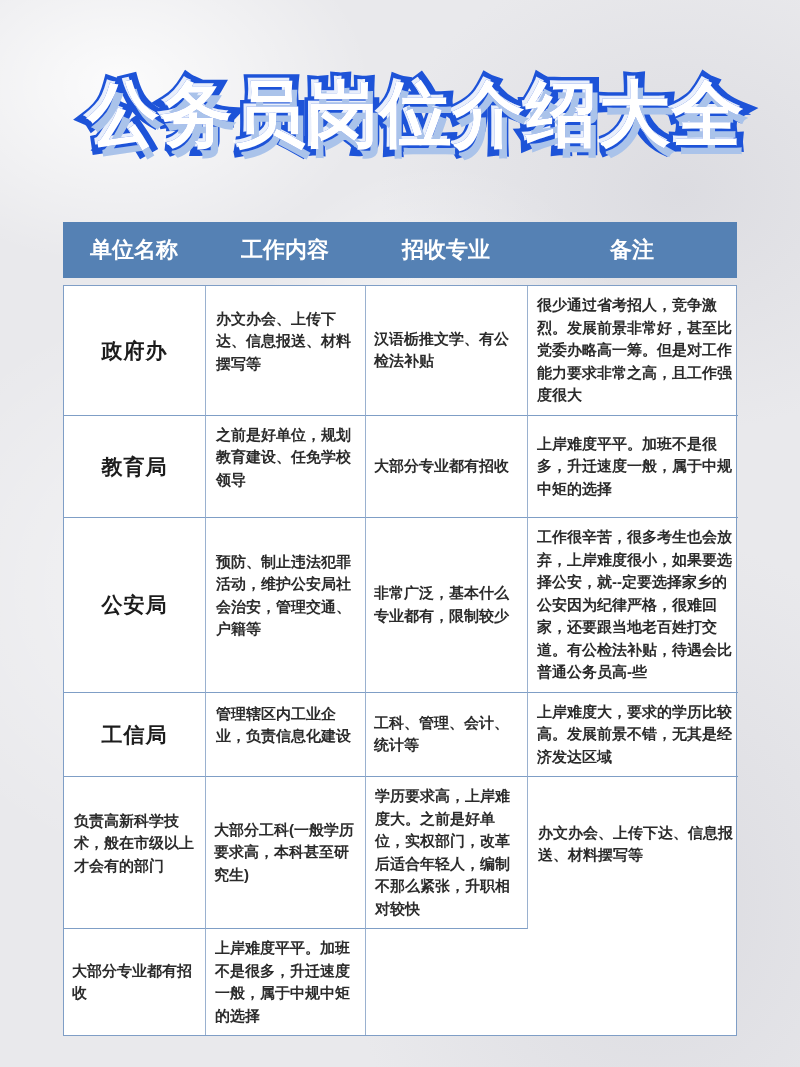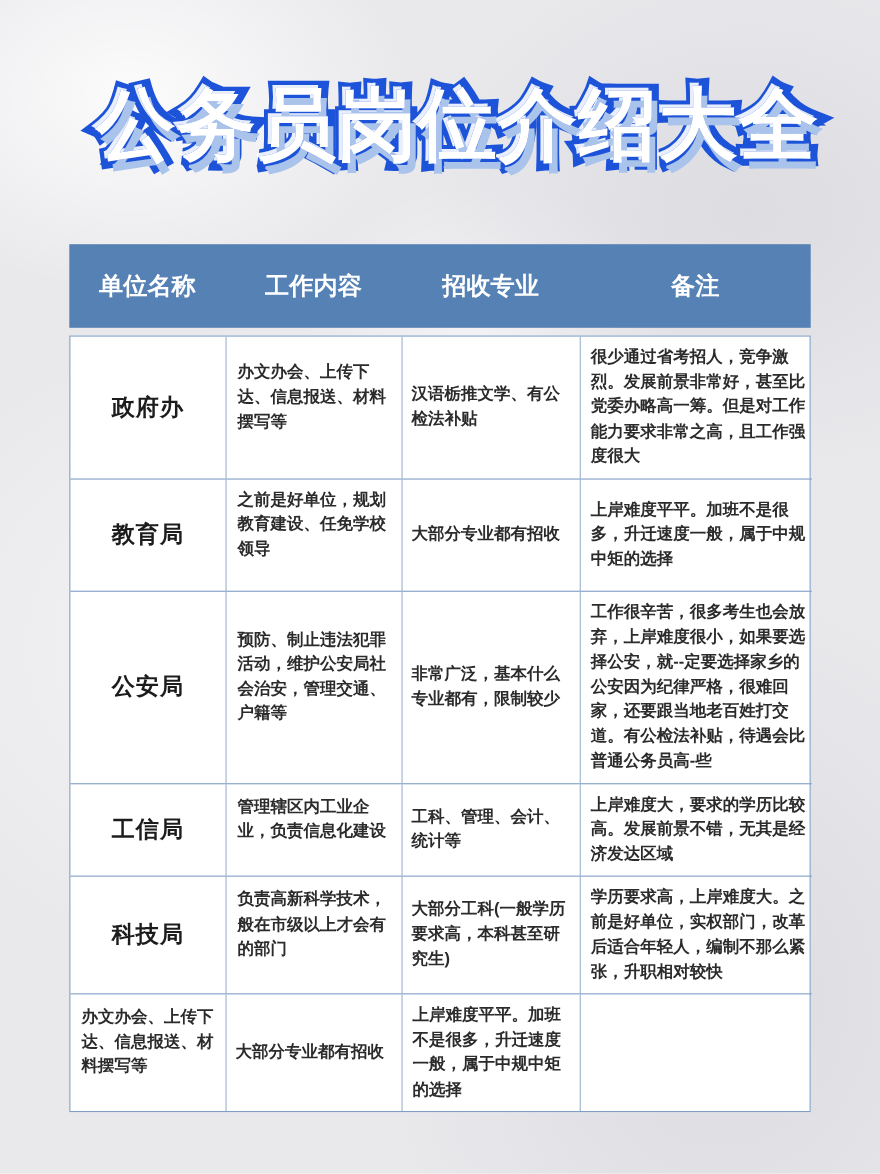--- a/index.html
+++ b/index.html
@@ -42,21 +42,21 @@
     text-shadow:5px 9px 0 var(--title-shadow), -3px -3px 0 rgba(255,255,255,.9);
   }
   .title-front{color:#ffffff;}
 
   
   .table-wrap{position:absolute; left:63px; top:222px; width:674px;}
 
   .thead{
     display:grid;
     grid-template-columns:142px 160px 162px 210px;
-    height:76px;
+    height:56px;
     background:var(--header-bg);
     color:var(--header-text);
     font-size:22px; font-weight:700;
     align-items:center;
   }
   .th{text-align:center;}
 
   .tbody{
     margin-top:7px;
     display:grid;
@@ -113,21 +113,20 @@
     <div class="cell cell-unit">公安局</div>
     <div class="cell cell-work">预防、制止违法犯罪活动，维护公安局社会治安，管理交通、户籍等</div>
     <div class="cell cell-majors">非常广泛，基本什么专业都有，限制较少</div>
     <div class="cell cell-notes">工作很辛苦，很多考生也会放弃，上岸难度很小，如果要选择公安，就--定要选择家乡的公安因为纪律严格，很难回家，还要跟当地老百姓打交道。有公检法补贴，待遇会比普通公务员高-些</div>
 
     <div class="cell cell-unit">工信局</div>
     <div class="cell cell-work">管理辖区内工业企业，负责信息化建设</div>
     <div class="cell cell-majors">工科、管理、会计、统计等</div>
     <div class="cell cell-notes">上岸难度大，要求的学历比较高。发展前景不错，无其是经济发达区域</div>
 
-    <div class="cell cell-unit">科技局</div>
     <div class="cell cell-work">负责高新科学技术，般在市级以上才会有的部门</div>
     <div class="cell cell-majors">大部分工科(一般学历要求高，本科甚至研究生)</div>
     <div class="cell cell-notes">学历要求高，上岸难度大。之前是好单位，实权部门，改革后适合年轻人，编制不那么紧张，升职相对较快</div>
 
     <div class="cell cell-work last-row">办文办会、上传下达、信息报送、材料摆写等</div>
     <div class="cell cell-majors last-row">大部分专业都有招收</div>
     <div class="cell cell-notes last-row">上岸难度平平。加班不是很多，升迁速度一般，属于中规中矩的选择</div>
   </div>
 
 </div>

